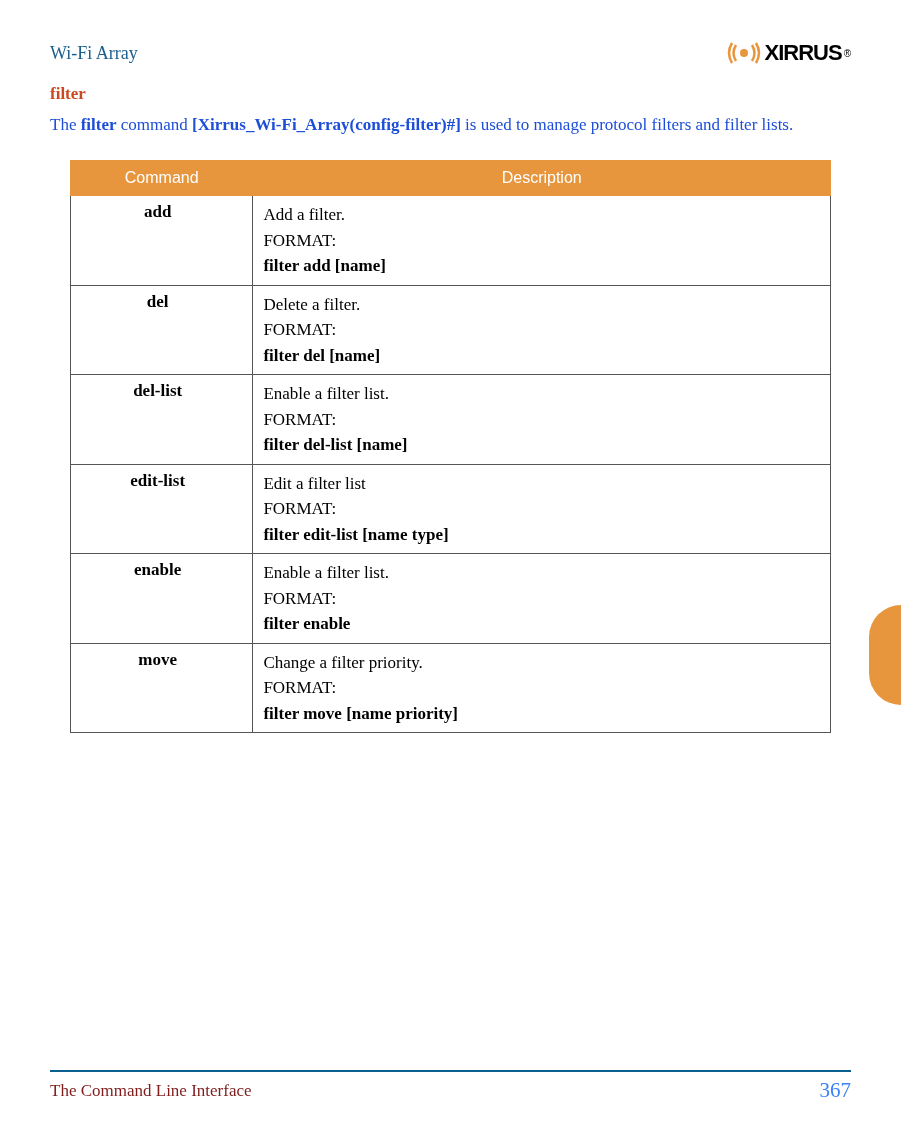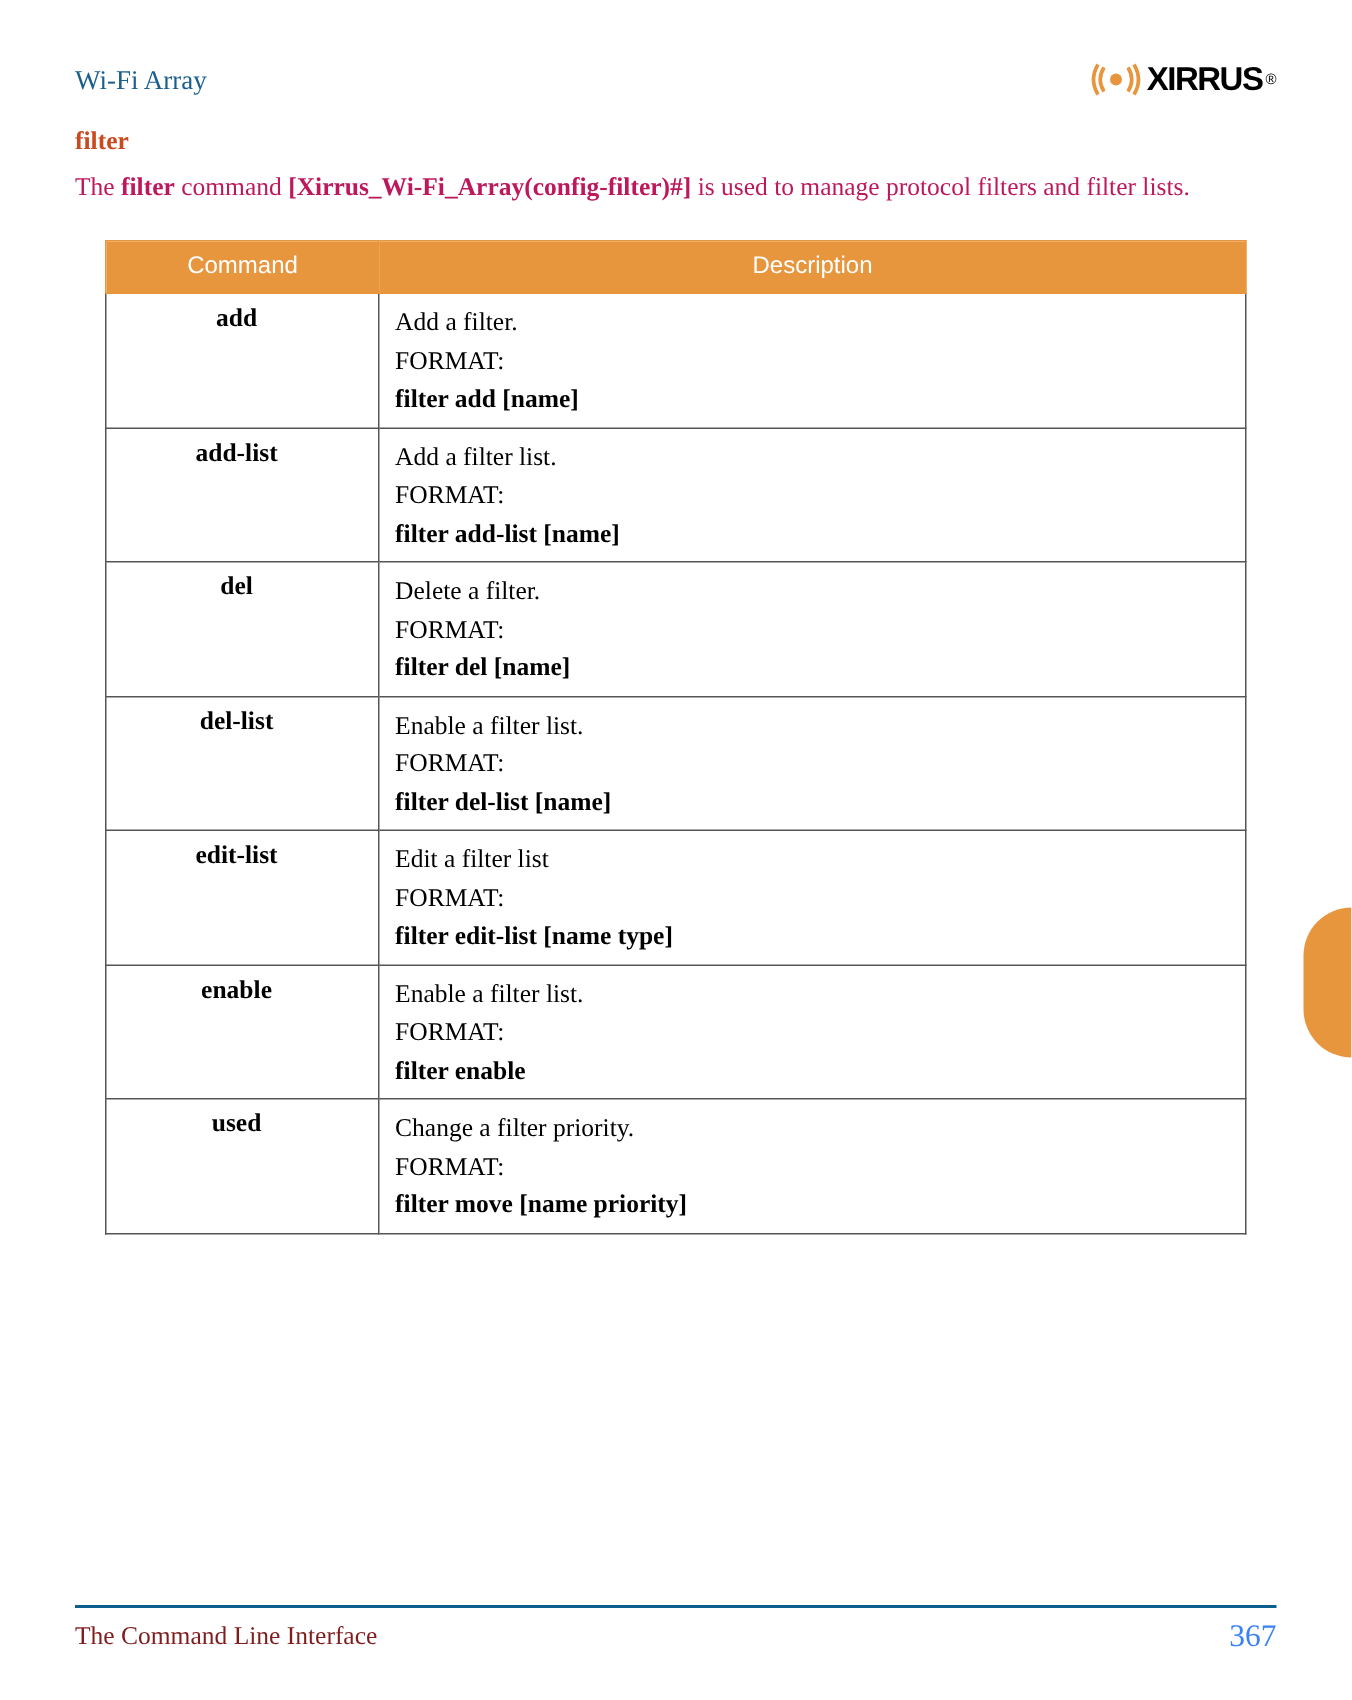--- a/index.html
+++ b/index.html
@@ -44,21 +44,21 @@
       font-weight: bold;
       font-family: Georgia, serif;
       margin-bottom: 8px;
     }
     .intro-text {
       font-size: 17px;
       line-height: 1.55;
       text-align: justify;
       margin-bottom: 22px;
       font-family: Georgia, serif;
-      color: #be185d;
+      color: #1d4ed8;
     }
     .intro-text .bold {
       font-weight: bold;
     }
     .table-container {
       padding: 0 20px;
     }
     table {
       width: 100%;
       border-collapse: collapse;
@@ -169,28 +169,20 @@
     <tbody>
       <tr>
         <td class="cmd-col">add</td>
         <td>
           <span class="desc-line">Add a filter.</span>
           <span class="desc-line format-label">FORMAT:</span>
           <span class="desc-line format-value">filter add [name]</span>
         </td>
       </tr>
       <tr>
-        <td class="cmd-col">add-list</td>
-        <td>
-          <span class="desc-line">Add a filter list.</span>
-          <span class="desc-line format-label">FORMAT:</span>
-          <span class="desc-line format-value">filter add-list [name]</span>
-        </td>
-      </tr>
-      <tr>
         <td class="cmd-col">del</td>
         <td>
           <span class="desc-line">Delete a filter.</span>
           <span class="desc-line format-label">FORMAT:</span>
           <span class="desc-line format-value">filter del [name]</span>
         </td>
       </tr>
       <tr>
         <td class="cmd-col">del-list</td>
         <td>
@@ -209,21 +201,21 @@
       </tr>
       <tr>
         <td class="cmd-col">enable</td>
         <td>
           <span class="desc-line">Enable a filter list.</span>
           <span class="desc-line format-label">FORMAT:</span>
           <span class="desc-line format-value">filter enable</span>
         </td>
       </tr>
       <tr>
-        <td class="cmd-col">used</td>
+        <td class="cmd-col">move</td>
         <td>
           <span class="desc-line">Change a filter priority.</span>
           <span class="desc-line format-label">FORMAT:</span>
           <span class="desc-line format-value">filter move [name priority]</span>
         </td>
       </tr>
     </tbody>
   </table>
 </div>
 

